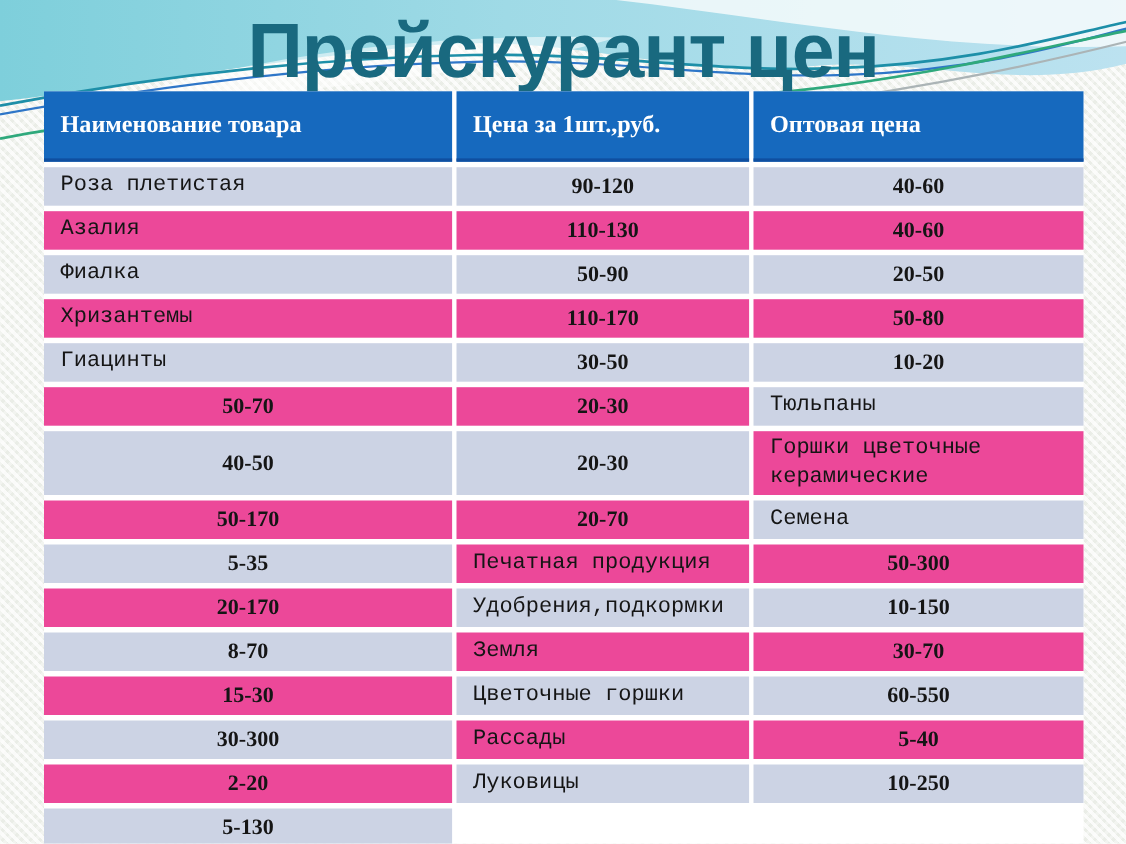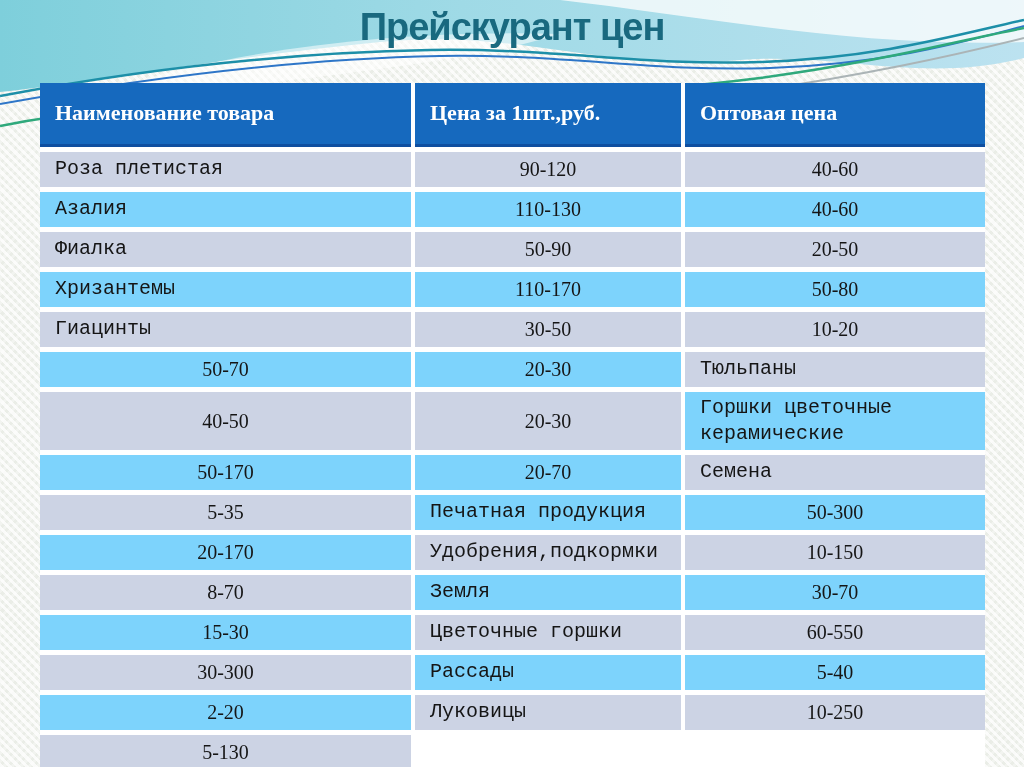--- a/index.html
+++ b/index.html
@@ -11,21 +11,21 @@
     background-image:
       repeating-linear-gradient(45deg, rgba(255,255,255,.75) 0 3px, rgba(0,0,0,0) 3px 6px),
       repeating-linear-gradient(135deg, rgba(228,232,224,.55) 0 3px, rgba(0,0,0,0) 3px 6px);
     font-family:"Liberation Serif", serif;
   }
   .waves{position:absolute;top:0;left:0;z-index:0;display:block;}
   .title{
     position:absolute;top:6px;left:0;width:100%;z-index:2;
     margin:0;text-align:center;
     font-family:"Liberation Sans", sans-serif;
-    font-weight:bold;font-size:38px;letter-spacing:-1px;
+    font-weight:bold;font-size:70px;letter-spacing:-1px;
     color:#19697f;
   }
   .price-table{
     position:absolute;left:40px;top:83px;width:945px;z-index:3;
     display:grid;
     grid-template-columns:371px 266px 1fr;
     gap:5px 4px;
     background:#ffffff;
   }
   .cell{
@@ -37,23 +37,23 @@
     line-height:1.3;
   }
   .th{
     background:#1669be;
     border-bottom:3px solid #0f4fa0;
     color:#ffffff;
     font-weight:bold;font-size:22px;
     min-height:33px;
     padding:16px 15px;
   }
-  .c-center{justify-content:center;text-align:center;}
+  .c-center{justify-content:center;text-align:center;font-weight:bold;}
   .row-dark{background:#ccd3e4;}
-  .row-light{background:#7dd3fc;}
+  .row-light{background:#ec4899;}
   .name-cell{white-space:pre-line;font-family:Liberation Mono, monospace;}
 </style>
 </head>
 <body>
 
 <div class="slide">
 
   <svg class="waves" width="1024" height="150" viewBox="0 0 1024 150" aria-hidden="true">
     <defs>
       <linearGradient id="cyanGrad" x1="0" y1="0" x2="1" y2="0">

